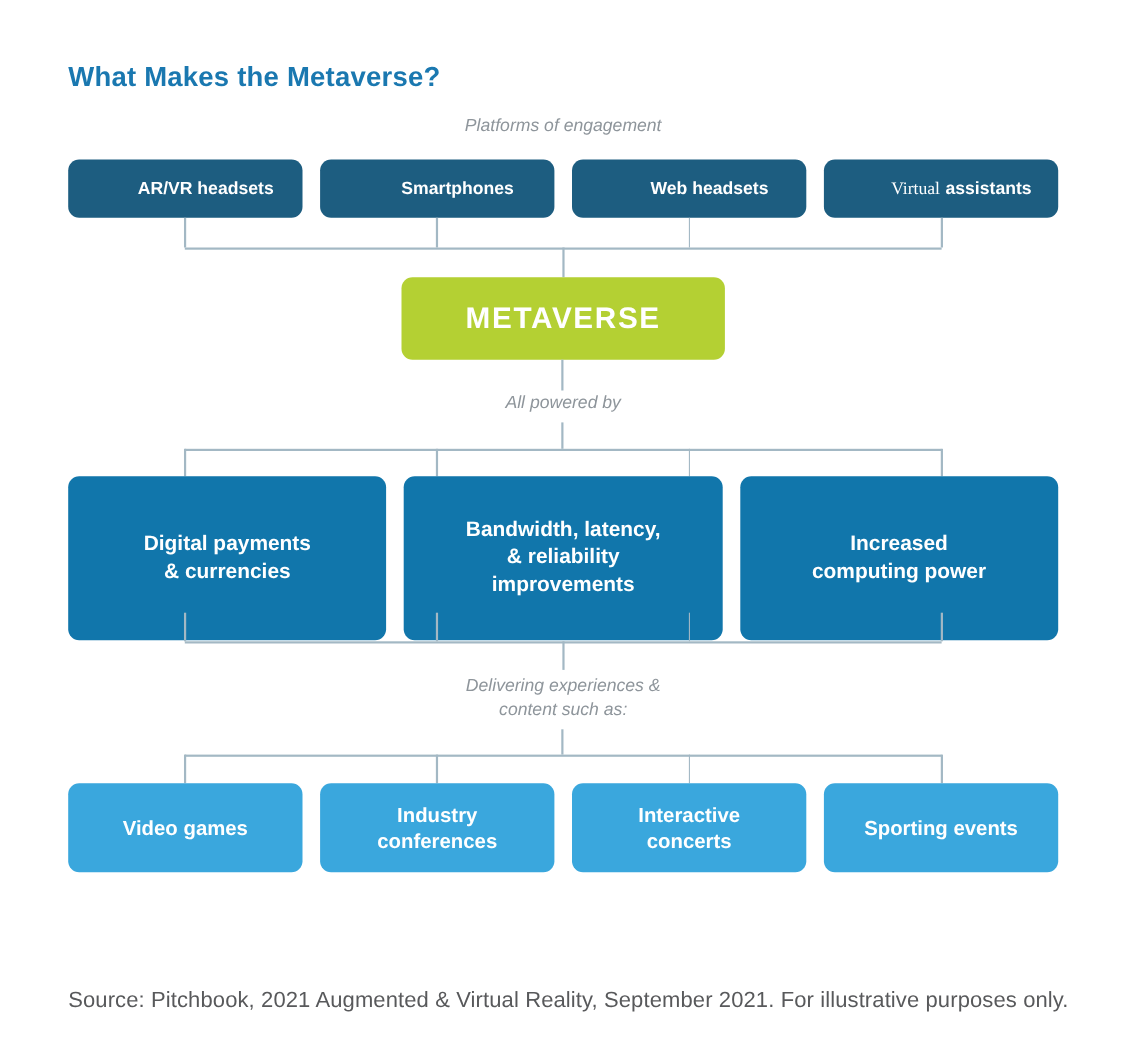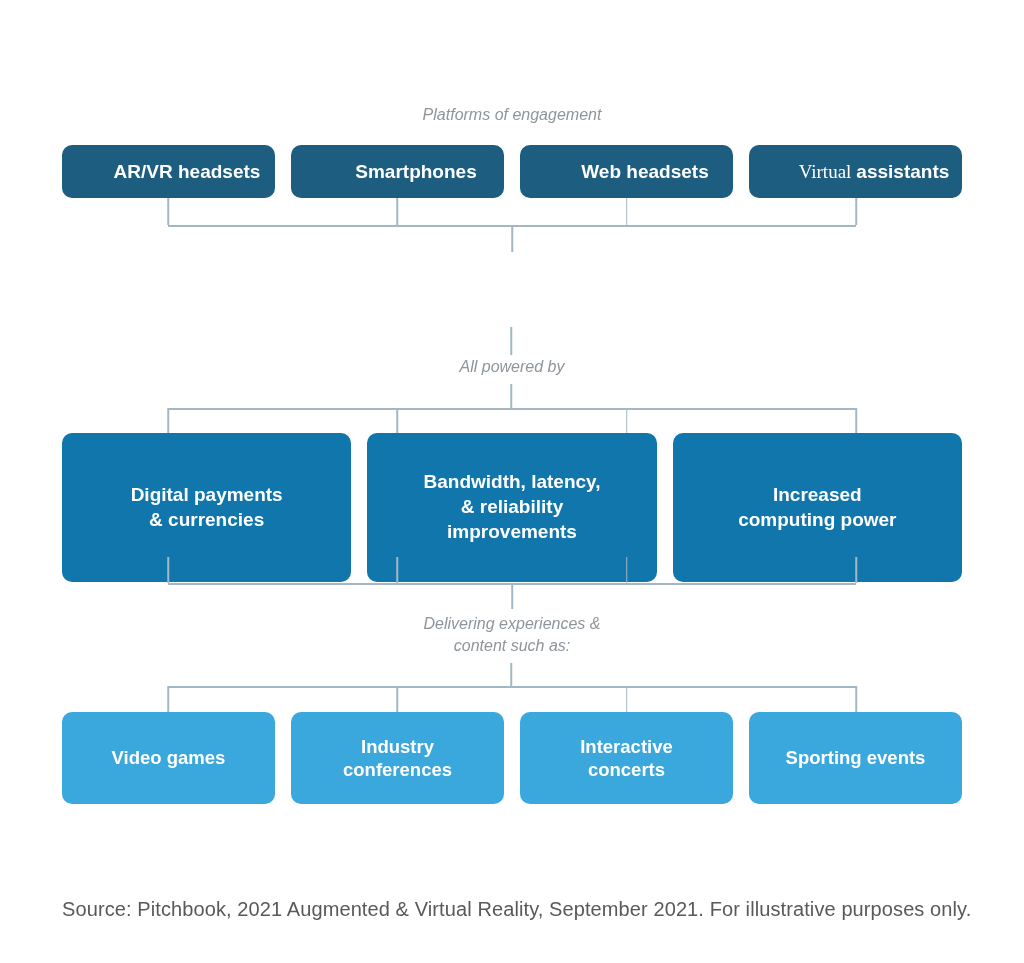--- a/index.html
+++ b/index.html
@@ -42,34 +42,34 @@
     display:flex;gap:16px;
   }
   .row .box{
     flex:1 1 0;
     display:flex;align-items:center;justify-content:center;
     text-align:center;color:#ffffff;
     border-radius:10px;
     white-space:pre-line;
   }
   .row-top{top:145px;height:53px;}
-  .row-top .box{background:var(--dark-blue);font-size:19px;font-weight:700;padding-left:37px;}
+  .row-top .box{background:var(--dark-blue);font-size:16px;font-weight:700;padding-left:37px;}
   .row-top .box .light{font-weight:400;margin-right:5px;font-family:Liberation Serif, serif;}
 
   .metaverse{
     position:absolute;left:365px;top:252px;width:294px;height:75px;
     background:var(--green);border-radius:10px;
     display:flex;align-items:center;justify-content:center;
     color:#ffffff;font-size:27px;font-weight:700;letter-spacing:1.5px;
   }
 
   .row-mid{top:433px;height:149px;}
   .row-mid .box{background:var(--medium-blue);font-size:19px;font-weight:700;line-height:1.3;}
 
-  .row-exp{height:92px;}
+  .row-exp{height:81px;}
   .row-exp1{top:712px;}
   .row-exp2{top:802px;}
   .row-exp .box{background:var(--light-blue);font-size:18.5px;font-weight:700;line-height:1.25;}
 
   
   .conn{position:absolute;left:168px;width:688px;}
   .conn .bar{position:absolute;left:0;right:0;height:1.5px;background:var(--line-gray);}
   .conn .stub{position:absolute;width:1.5px;background:var(--line-gray);transform:translateX(-50%);}
   .vline{position:absolute;left:511px;width:1.5px;background:var(--line-gray);transform:translateX(-50%);}
 
@@ -101,20 +101,21 @@
   .source-line{
     position:absolute;left:62px;top:898px;
     font-size:20px;color:var(--source-gray);letter-spacing:.1px;
   }
 </style>
 </head>
 <body>
 
 <div class="stage">
 
+  <h1 class="page-title">What Makes the Metaverse?</h1>
 
   <div class="flow-label lbl-platforms">Platforms of engagement</div>
 
   <div class="row row-top">
     <div class="box">AR/VR headsets</div>
     <div class="box">Smartphones</div>
     <div class="box">Web headsets</div>
     <div class="box">
       <span class="light">Virtual</span>
       <span>assistants</span>
@@ -123,20 +124,21 @@
 
   <div class="conn conn-1">
     <div class="stub" style="left:0%"></div>
     <div class="stub" style="left:33.333%"></div>
     <div class="stub" style="left:66.667%"></div>
     <div class="stub" style="left:100%"></div>
     <div class="bar"></div>
     <div class="center"></div>
   </div>
 
+  <div class="metaverse">METAVERSE</div>
 
   <div class="vline v-meta-down"></div>
   <div class="flow-label lbl-powered">All powered by</div>
   <div class="vline v-powered-down"></div>
 
   <div class="conn conn-2">
     <div class="bar"></div>
     <div class="stub" style="left:0%"></div>
     <div class="stub" style="left:33.333%"></div>
     <div class="stub" style="left:66.667%"></div>

